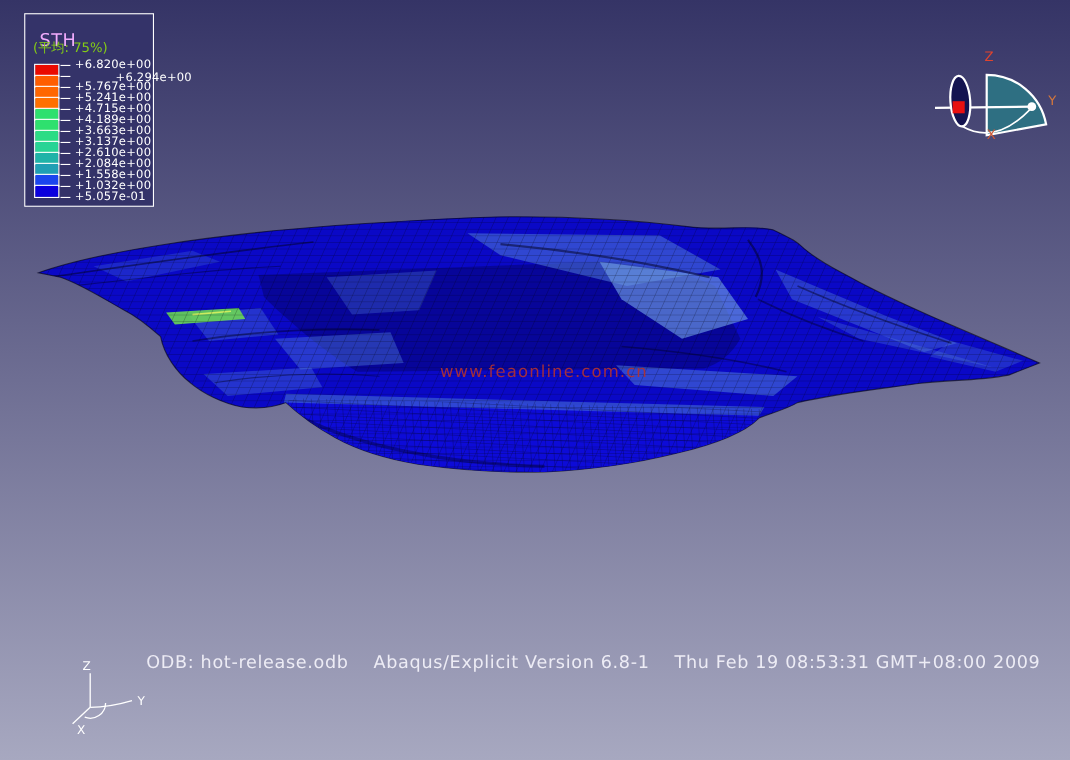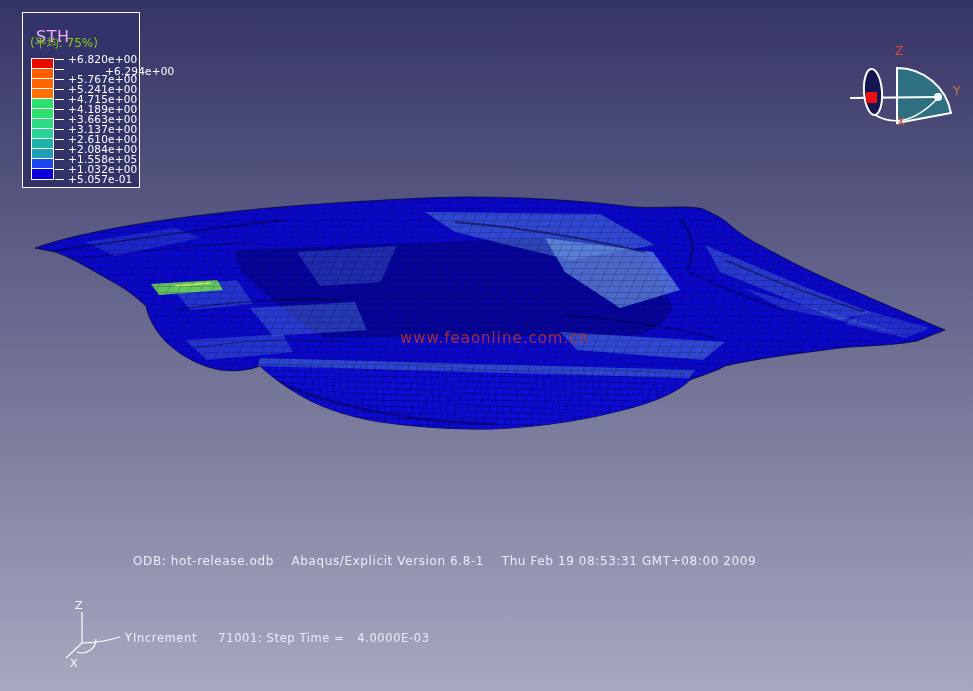--- a/index.html
+++ b/index.html
@@ -14,21 +14,21 @@
     background:#343369;border:1px solid #ffffff;box-sizing:border-box;
   }
   .legend-title{position:absolute;left:13px;top:14px;font-size:16px;color:#f0abfc;letter-spacing:.5px;}
   .legend-subtitle{position:absolute;left:7px;top:22px;font-size:12px;color:#84cc16;white-space:nowrap;}
   .legend-scale{position:absolute;left:9px;top:46px;width:88px;height:121px;}
   .chip{position:absolute;left:0;width:21px;height:10px;outline:1px solid #fff;}
   .tick{position:absolute;left:23px;width:9px;height:1px;background:#fff;}
   .ticklabel{position:absolute;left:36px;font-size:10.5px;line-height:10px;color:#fff;white-space:nowrap;letter-spacing:.2px;}
   
   .odb-line{
-    position:absolute;left:133px;top:554px;font-size:12px;color:#edecf5;
+    position:absolute;left:133px;top:592px;font-size:16px;color:#edecf5;
     letter-spacing:.6px;white-space:pre;
   }
   .state-block{
     position:absolute;left:133px;top:605px;font-size:11.5px;color:#edecf5;
     letter-spacing:.6px;white-space:pre;line-height:13.4px;
   }
   .abs{position:absolute;}
   svg text{font-family:"DejaVu Sans","Liberation Sans",sans-serif;}
 </style>
 </head>
@@ -64,21 +64,21 @@
       <div class="ticklabel" style="top: 45px;">+4.189e+00</div>
       <div class="tick" style="top: 60px;"></div>
       <div class="ticklabel" style="top: 55px;">+3.663e+00</div>
       <div class="tick" style="top: 70px;"></div>
       <div class="ticklabel" style="top: 65px;">+3.137e+00</div>
       <div class="tick" style="top: 80px;"></div>
       <div class="ticklabel" style="top: 75px; text-align: center;">+2.610e+00</div>
       <div class="tick" style="top: 90px;"></div>
       <div class="ticklabel" style="top: 85px;">+2.084e+00</div>
       <div class="tick" style="top: 100px;"></div>
-      <div class="ticklabel" style="top: 95px;">+1.558e+05</div>
+      <div class="ticklabel" style="top: 95px;">+1.558e+00</div>
       <div class="tick" style="top: 110px;"></div>
       <div class="ticklabel" style="top: 105px;">+1.032e+00</div>
       <div class="tick" style="top: 120px;"></div>
       <div class="ticklabel" style="top: 115px;">+5.057e-01</div>
     </div>
 </div>
 
 <svg class="abs" style="left:25px;top:190px;" width="935" height="250" viewBox="0 0 935 250">
   <defs>
     <pattern id="meshTop" width="11" height="6" patternUnits="userSpaceOnUse" patternTransform="skewX(-24)">
@@ -161,16 +161,15 @@
     <path d="M41 44 A14 14 0 0 1 22 57"></path>
   </g>
   <text x="20" y="14" font-size="11" fill="#ffffff">Z</text>
   <text x="70" y="46" font-size="11" fill="#ffffff">Y</text>
   <text x="15" y="72" font-size="11" fill="#ffffff">X</text>
 </svg>
 
 <div class="odb-line">ODB: hot-release.odb    Abaqus/Explicit Version 6.8-1    Thu Feb 19 08:53:31 GMT+08:00 2009</div>
 
 <div class="state-block">
-  <div>Increment     71001: Step Time =   4.0000E-03</div>
   
   
 </div>
 
 </body></html>

